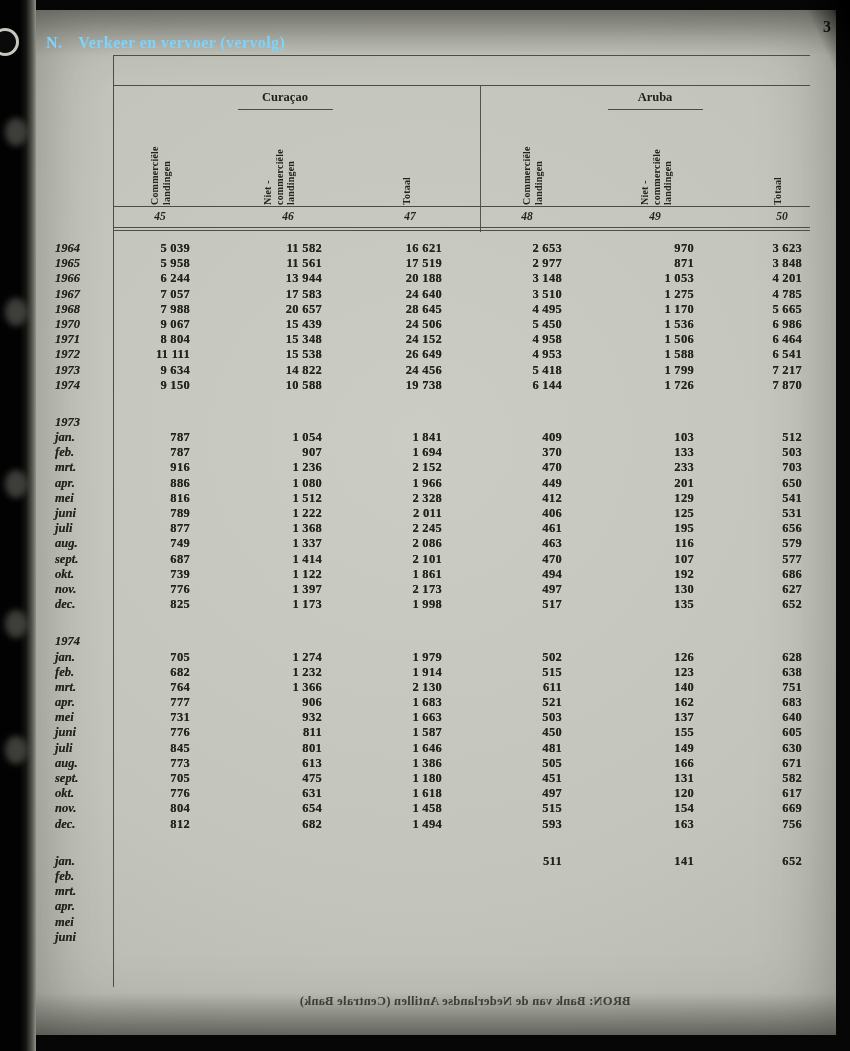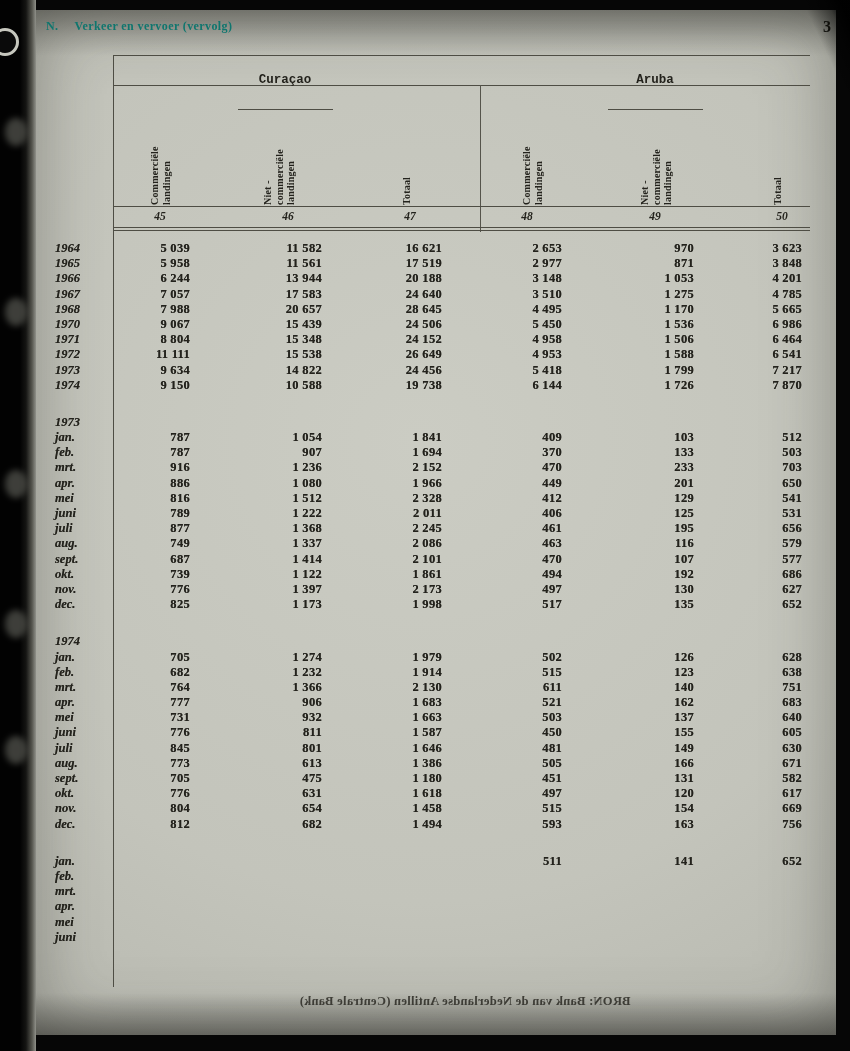--- a/index.html
+++ b/index.html
@@ -33,37 +33,37 @@
   }
   .hole {
     position:absolute; left:5px; width:22px; height:28px; border-radius:50%;
     background:#6f7068; opacity:.55; filter:blur(3px);
   }
   .punch {
     position:absolute; left:-9px; top:28px; width:22px; height:22px; border-radius:50%;
     border:3px solid #c6c7be; background:#0a0a0a;
   }
   
-  .page-header { position:absolute; left:46px; top:19px; font-weight:700; font-size:12px; letter-spacing:.4px; color:#0f766e; white-space:nowrap; }
+  .page-header { position:absolute; left:46px; top:34px; font-weight:700; font-size:16px; letter-spacing:.4px; color:#7dd3fc; white-space:nowrap; }
   .sec-label { margin-right:16px; }
   .page-number { position:absolute; right:19px; top:18px; font-weight:700; font-size:16px; color:#10100c; }
 
   
   .table { position:absolute; left:45px; top:55px; width:765px; height:932px; }
   .hline { position:absolute; left:68px; right:0; height:1px; background:#4e4d44; }
   .l-top { top:0; }
   .l-under-title { top:30px; }
   .l-above-nums { top:151px; }
   .dl1 { top:172px; }
   .dl2 { top:175px; }
   .vborder { position:absolute; left:68px; top:0; width:1px; height:932px; background:#4e4d44; }
   .vdiv { position:absolute; left:435px; top:30px; width:1px; height:147px; background:#55544b; }
 
   .t-title { position:absolute; top:6px; left:68px; right:0; text-align:center; font-weight:700; font-size:13px; letter-spacing:.3px; }
-  .grp { position:absolute; top:18px; width:180px; text-align:center; font-weight:700; font-size:12.5px;font-family:Liberation Mono, monospace; }
+  .grp { position:absolute; top:35px; width:180px; text-align:center; font-weight:700; font-size:12.5px; }
   .grp-cur { left:150px; } .grp-aru { left:520px; }
   .grp-ul { position:absolute; top:54px; height:1px; background:#4e4d44; width:95px; }
   .ul-cur { left:193px; } .ul-aru { left:563px; }
 
   .rot {
     position:absolute; top:150px; width:92px;
     transform:rotate(-90deg); transform-origin:0 0;
     font-size:10px; line-height:11.5px; font-weight:700;
     white-space:pre-line; letter-spacing:.2px; text-align:left;
   }

